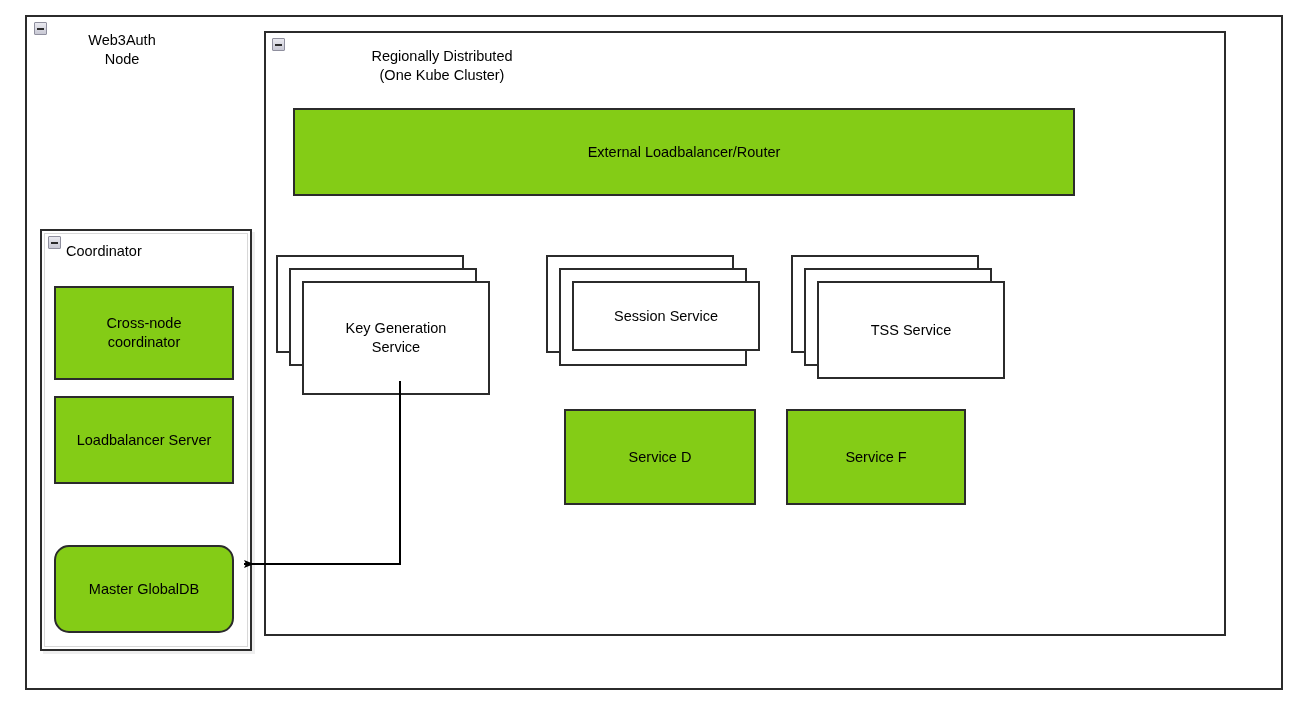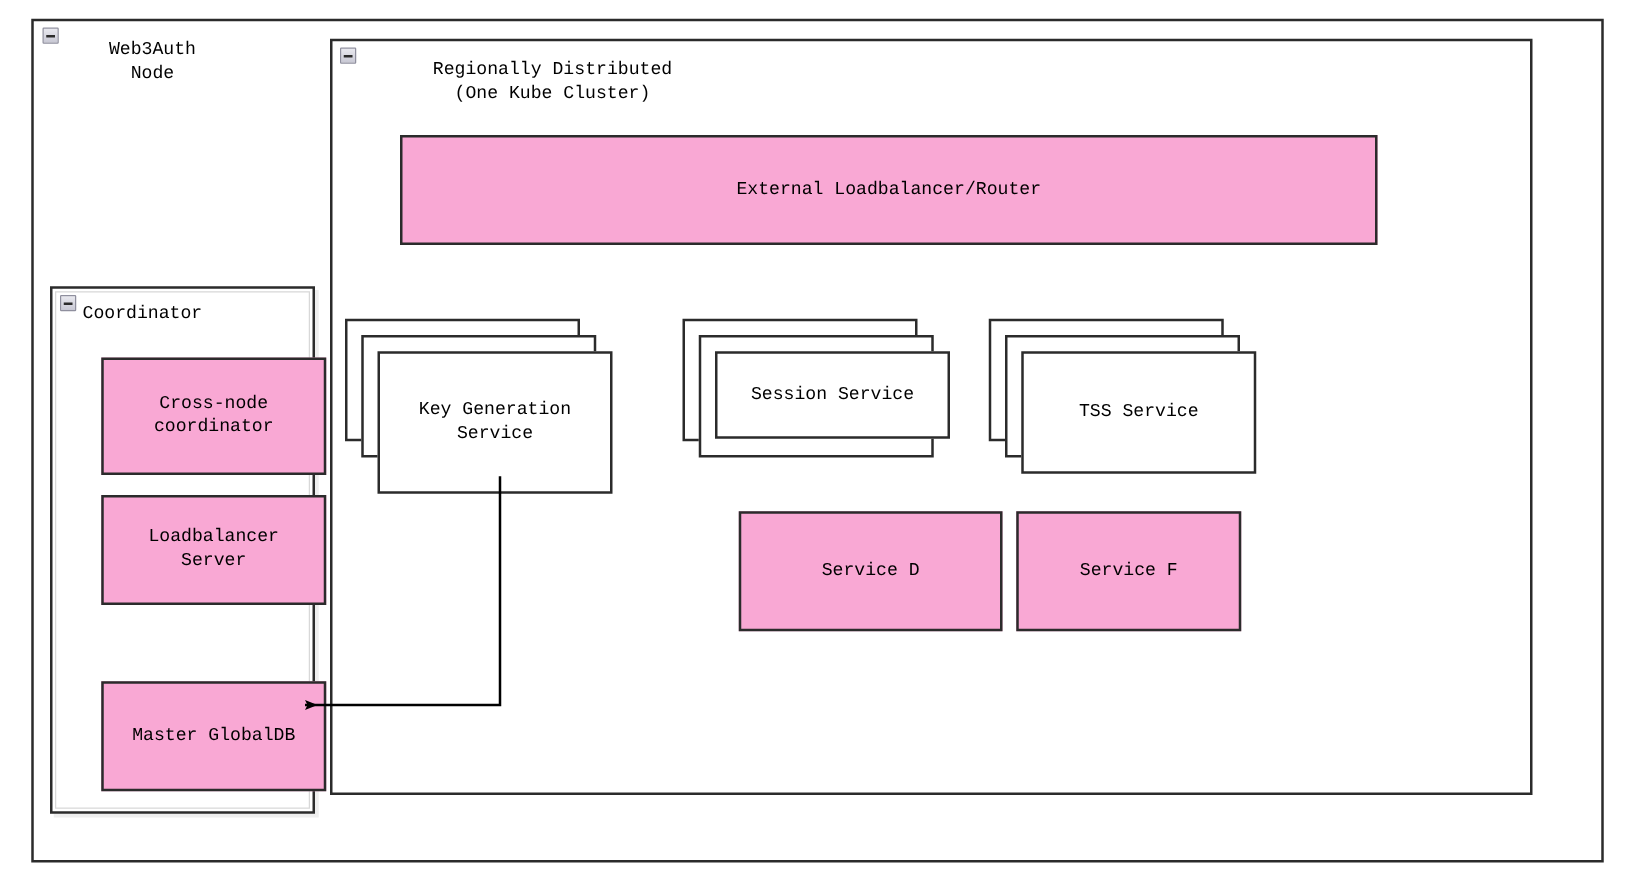--- a/index.html
+++ b/index.html
@@ -10,30 +10,28 @@
   body {
     font-family: "Liberation Sans", sans-serif;
     -webkit-font-smoothing: antialiased;
   }
   #canvas {
     position: relative;
     width: 1302px;
     height: 708px;
     background: #ffffff;
     overflow: hidden;
-    font-family: Liberation Mono, monospace;
   }
 
   
   .box {
     position: absolute;
     box-sizing: border-box;
-    background: #f9a8d4;
+    background: #84cc16;
     border: 2px solid #2b2b2b;
-    margin-left: 27px;
   }
 
   
   .group {
     position: absolute;
     box-sizing: border-box;
     background: #ffffff;
     border: 2px solid #2b2b2b;
   }
 
@@ -152,21 +150,21 @@
   </div>
 
   <div class="stack" style="left:791px; top:255px; width:176px; height:124px;">
     <div class="layer" style="left:0px; top:0px; width:188px; height:98px;"></div>
     <div class="layer" style="left:13px; top:13px; width:188px; height:98px;"></div>
     <div class="layer" style="left:26px; top:26px; width:188px; height:98px;">
       <div class="node-label">TSS Service</div>
     </div>
   </div>
 
-  <div class="box" style="left:564px; top:409px; width:211px; height:96px;">
+  <div class="box" style="left:564px; top:409px; width:192px; height:96px;">
     <div class="node-label">Service D</div>
   </div>
 
   <div class="box" style="left:786px; top:409px; width:180px; height:96px;">
     <div class="node-label">Service F</div>
   </div>
 
   <div class="group shadowed" style="left:40px; top:229px; width:212px; height:422px;"></div>
   <div class="inner-ring" style="left:44px; top:233px; width:204px; height:414px;"></div>
   <div class="collapse-icon" style="left:48px; top:236px;"></div>
@@ -174,21 +172,21 @@
 
   <div class="box" style="left:54px; top:286px; width:180px; height:94px;">
     <div class="node-label">Cross-node
 coordinator</div>
   </div>
 
   <div class="box" style="left:54px; top:396px; width:180px; height:88px;">
     <div class="node-label">Loadbalancer Server</div>
   </div>
 
-  <div class="box" style="left:54px; top:545px; width:180px; height:88px;">
+  <div class="box" style="left:54px; top:545px; width:180px; height:88px;border-radius:15px;">
     <div class="node-label">Master GlobalDB</div>
   </div>
 
   <svg id="connectors">
     <defs>
       <marker id="arrow-left" markerWidth="12" markerHeight="12" refX="10" refY="4" orient="auto" markerUnits="userSpaceOnUse">
         <path d="M10,0 L0,4 L10,8 L8,4 Z" fill="#000000"></path>
       </marker>
     </defs>
     <path d="M400,381 L400,564 L244,564" fill="none" stroke="#000000" stroke-width="2" marker-end="url(#arrow-left)"></path>

